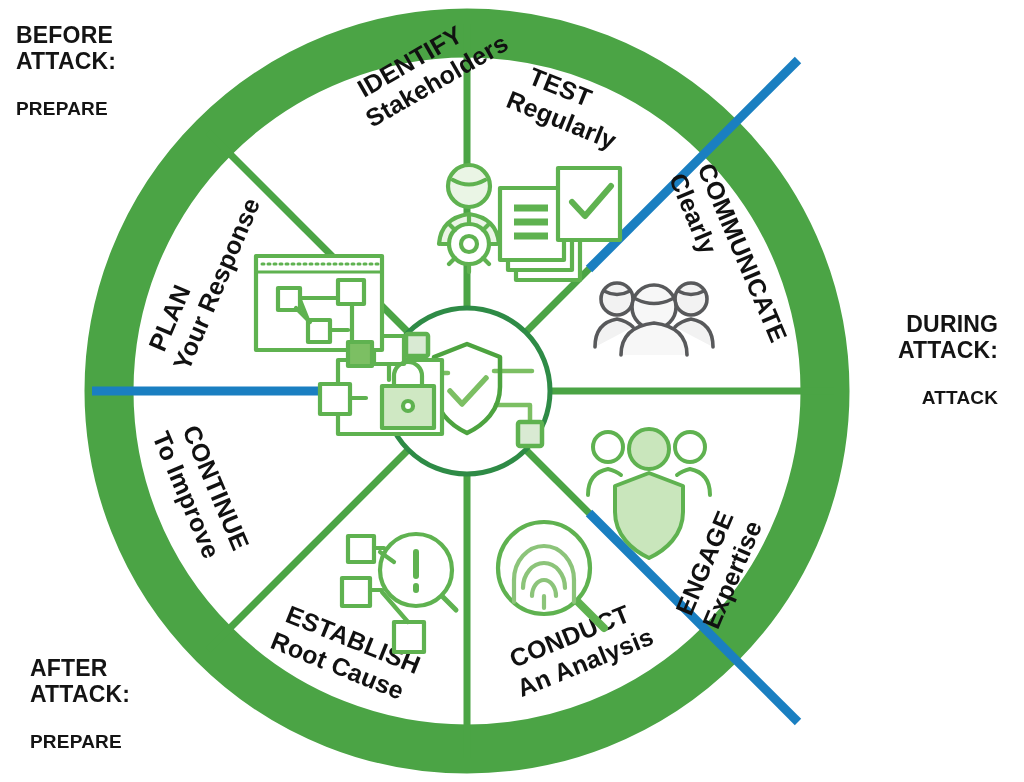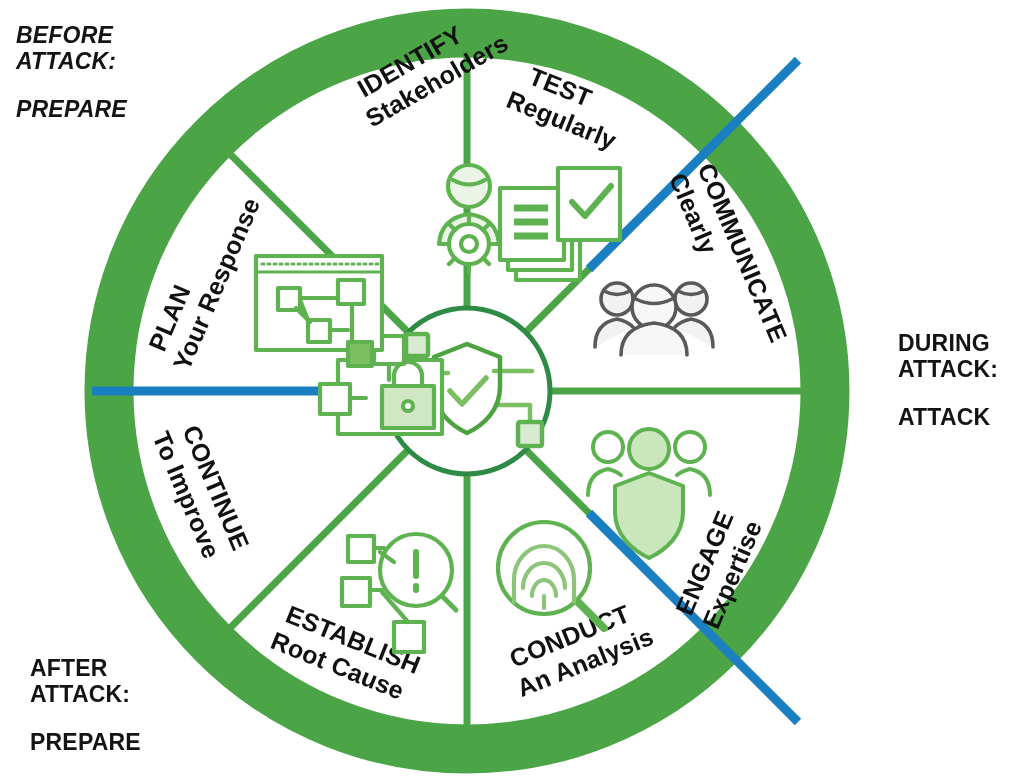--- a/index.html
+++ b/index.html
@@ -6,24 +6,24 @@
   body{
     width:1024px;height:782px;background:#ffffff;overflow:hidden;
     font-family:"Liberation Sans","DejaVu Sans",sans-serif;
     position:relative;
   }
   #stage{position:absolute;left:0;top:0;width:1024px;height:782px;}
   svg.wheel{position:absolute;left:84px;top:8px;width:766px;height:766px;display:block;}
 
   .corner-label{position:absolute;color:#141414;font-weight:700;letter-spacing:.2px;}
   .corner-label .phase{font-size:23px;line-height:26px;white-space:pre-line;}
-  .corner-label .action{font-size:23px;line-height:26px;margin-top:22px;}
-
-  #lbl-before{left:16px;top:22px;font-style:italic;}
-  #lbl-during{left:898px;top:330px;text-align:left;}
+  .corner-label .action{font-size:19px;line-height:26px;margin-top:22px;}
+
+  #lbl-before{left:16px;top:22px;}
+  #lbl-during{left:898px;top:311px;text-align:right;}
   #lbl-after{left:30px;top:655px;}
 
   .seg-text{font-weight:700;fill:#111111;}
   .seg-head{font-size:25px;letter-spacing:.3px;}
   .seg-sub{font-size:25px;letter-spacing:.2px;}
 </style>
 </head>
 <body>
 
 <div id="stage">

